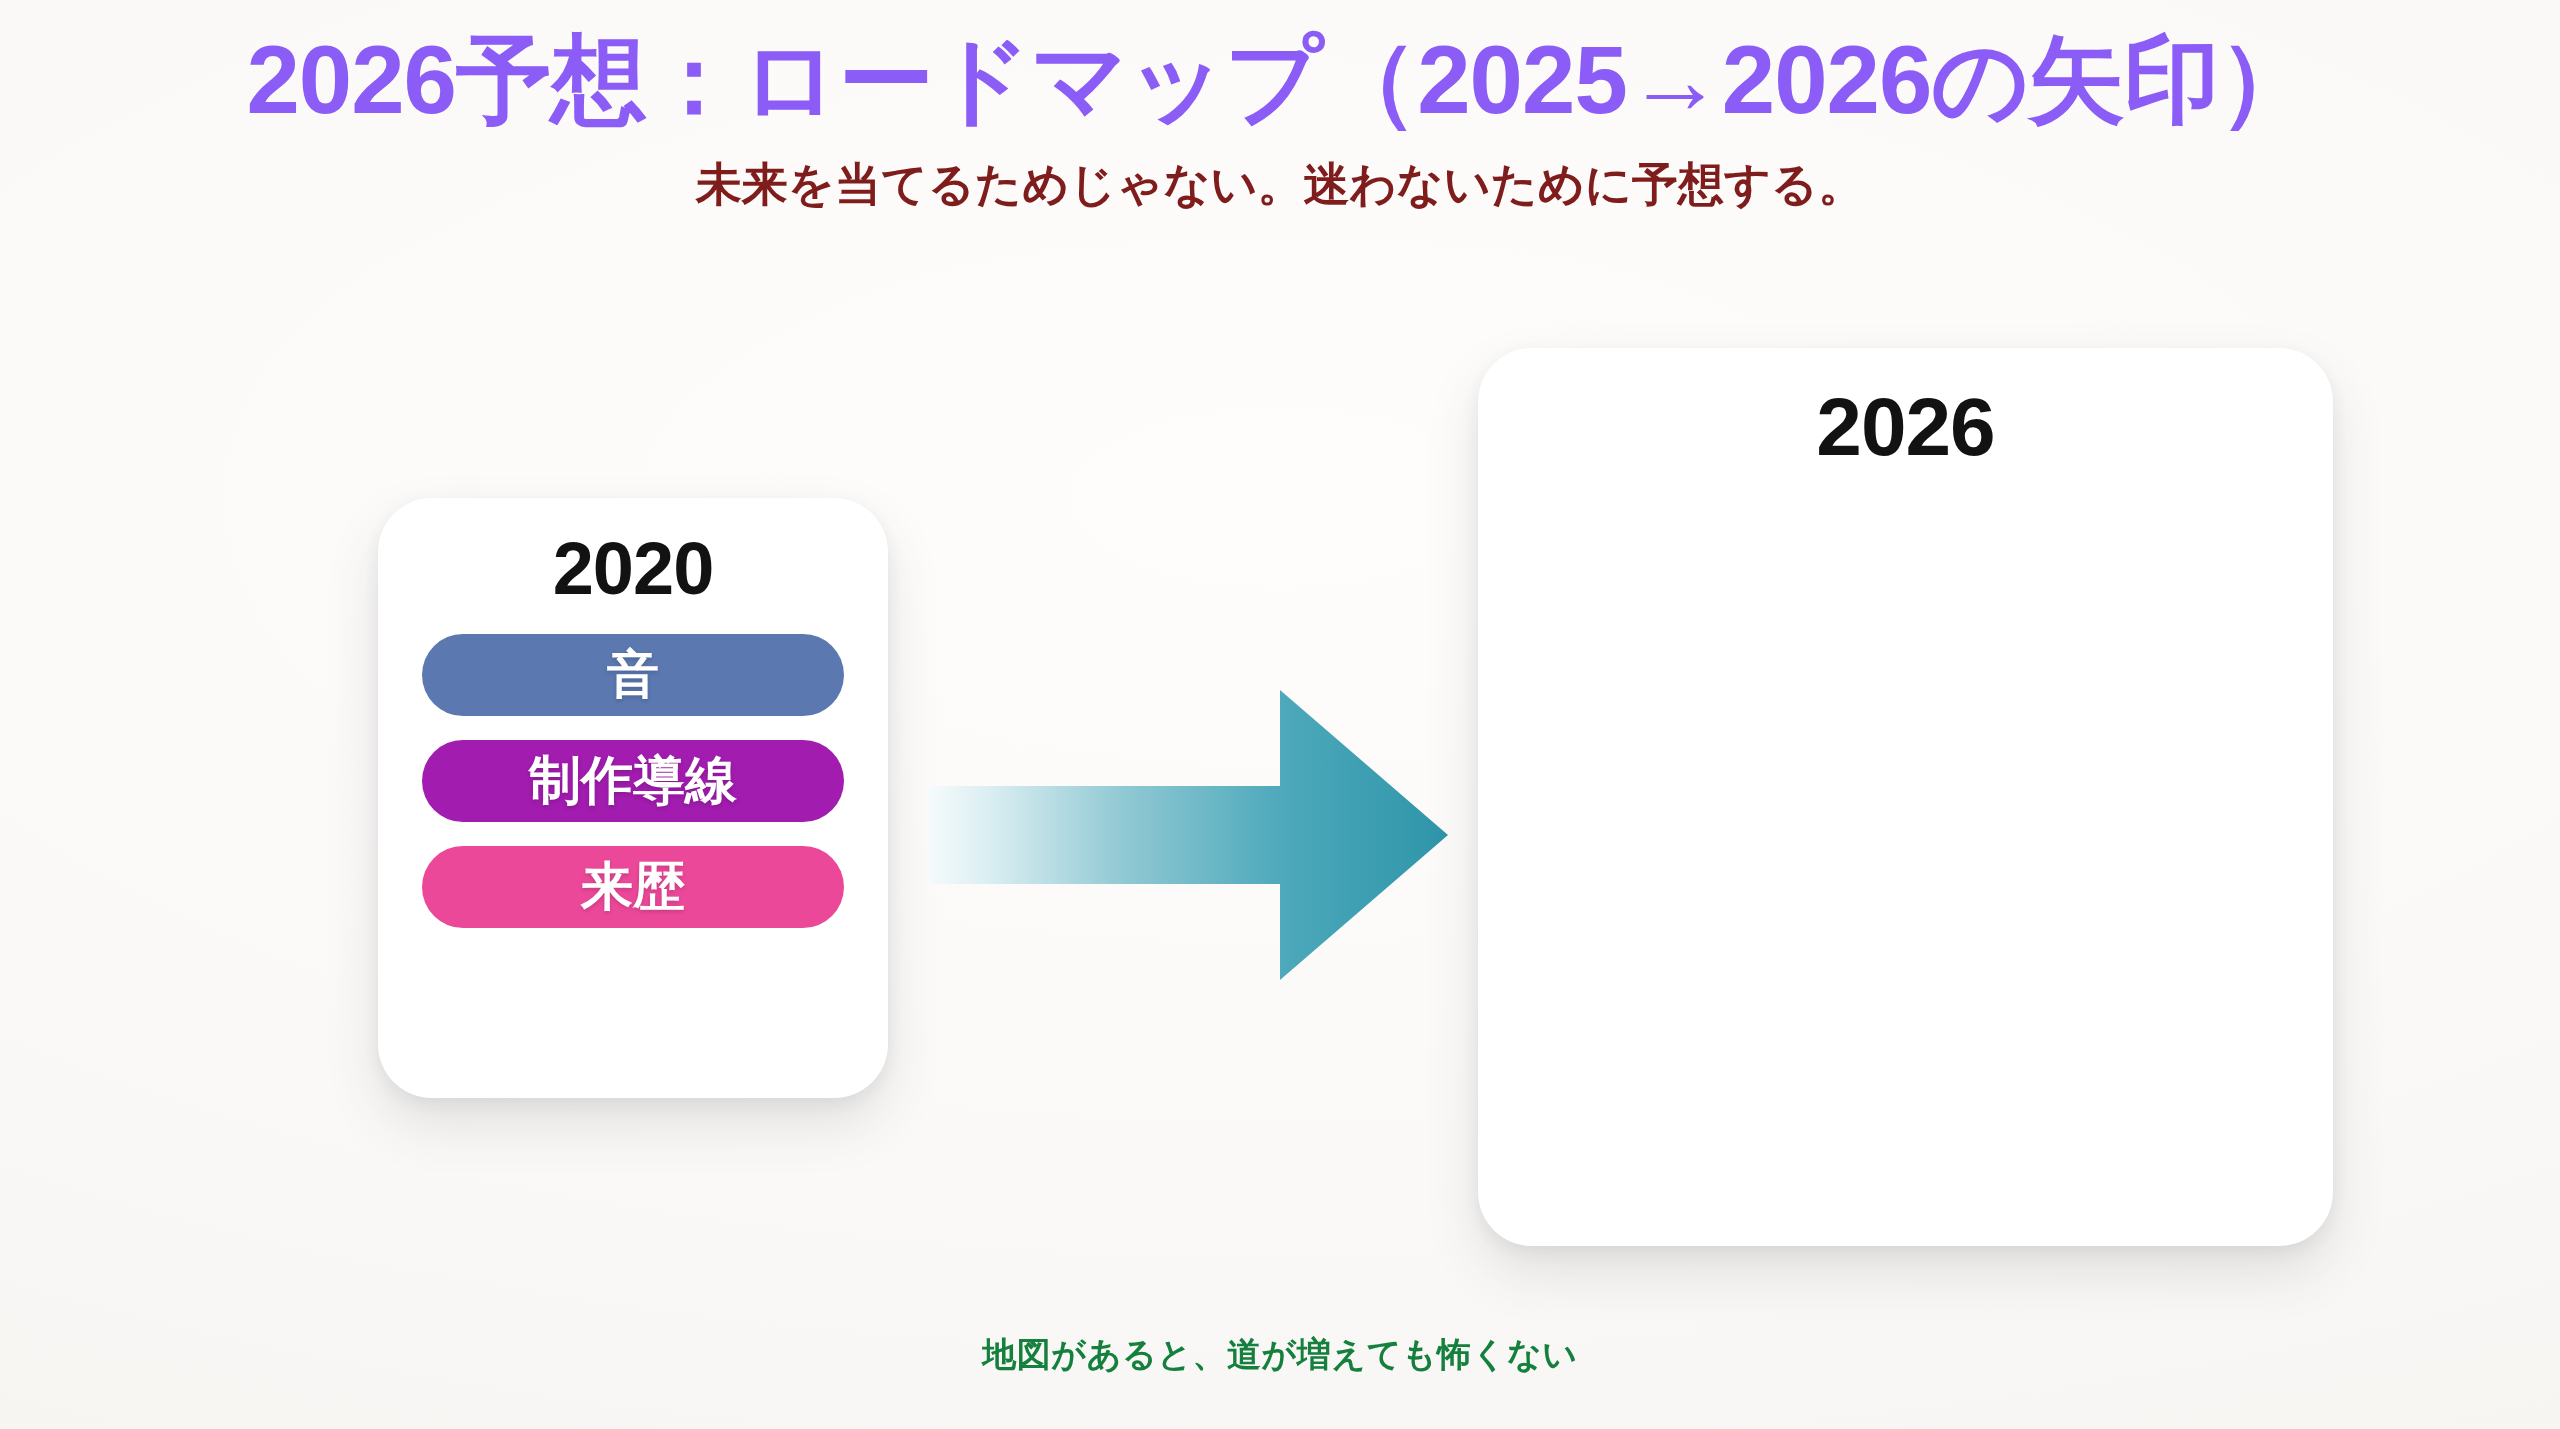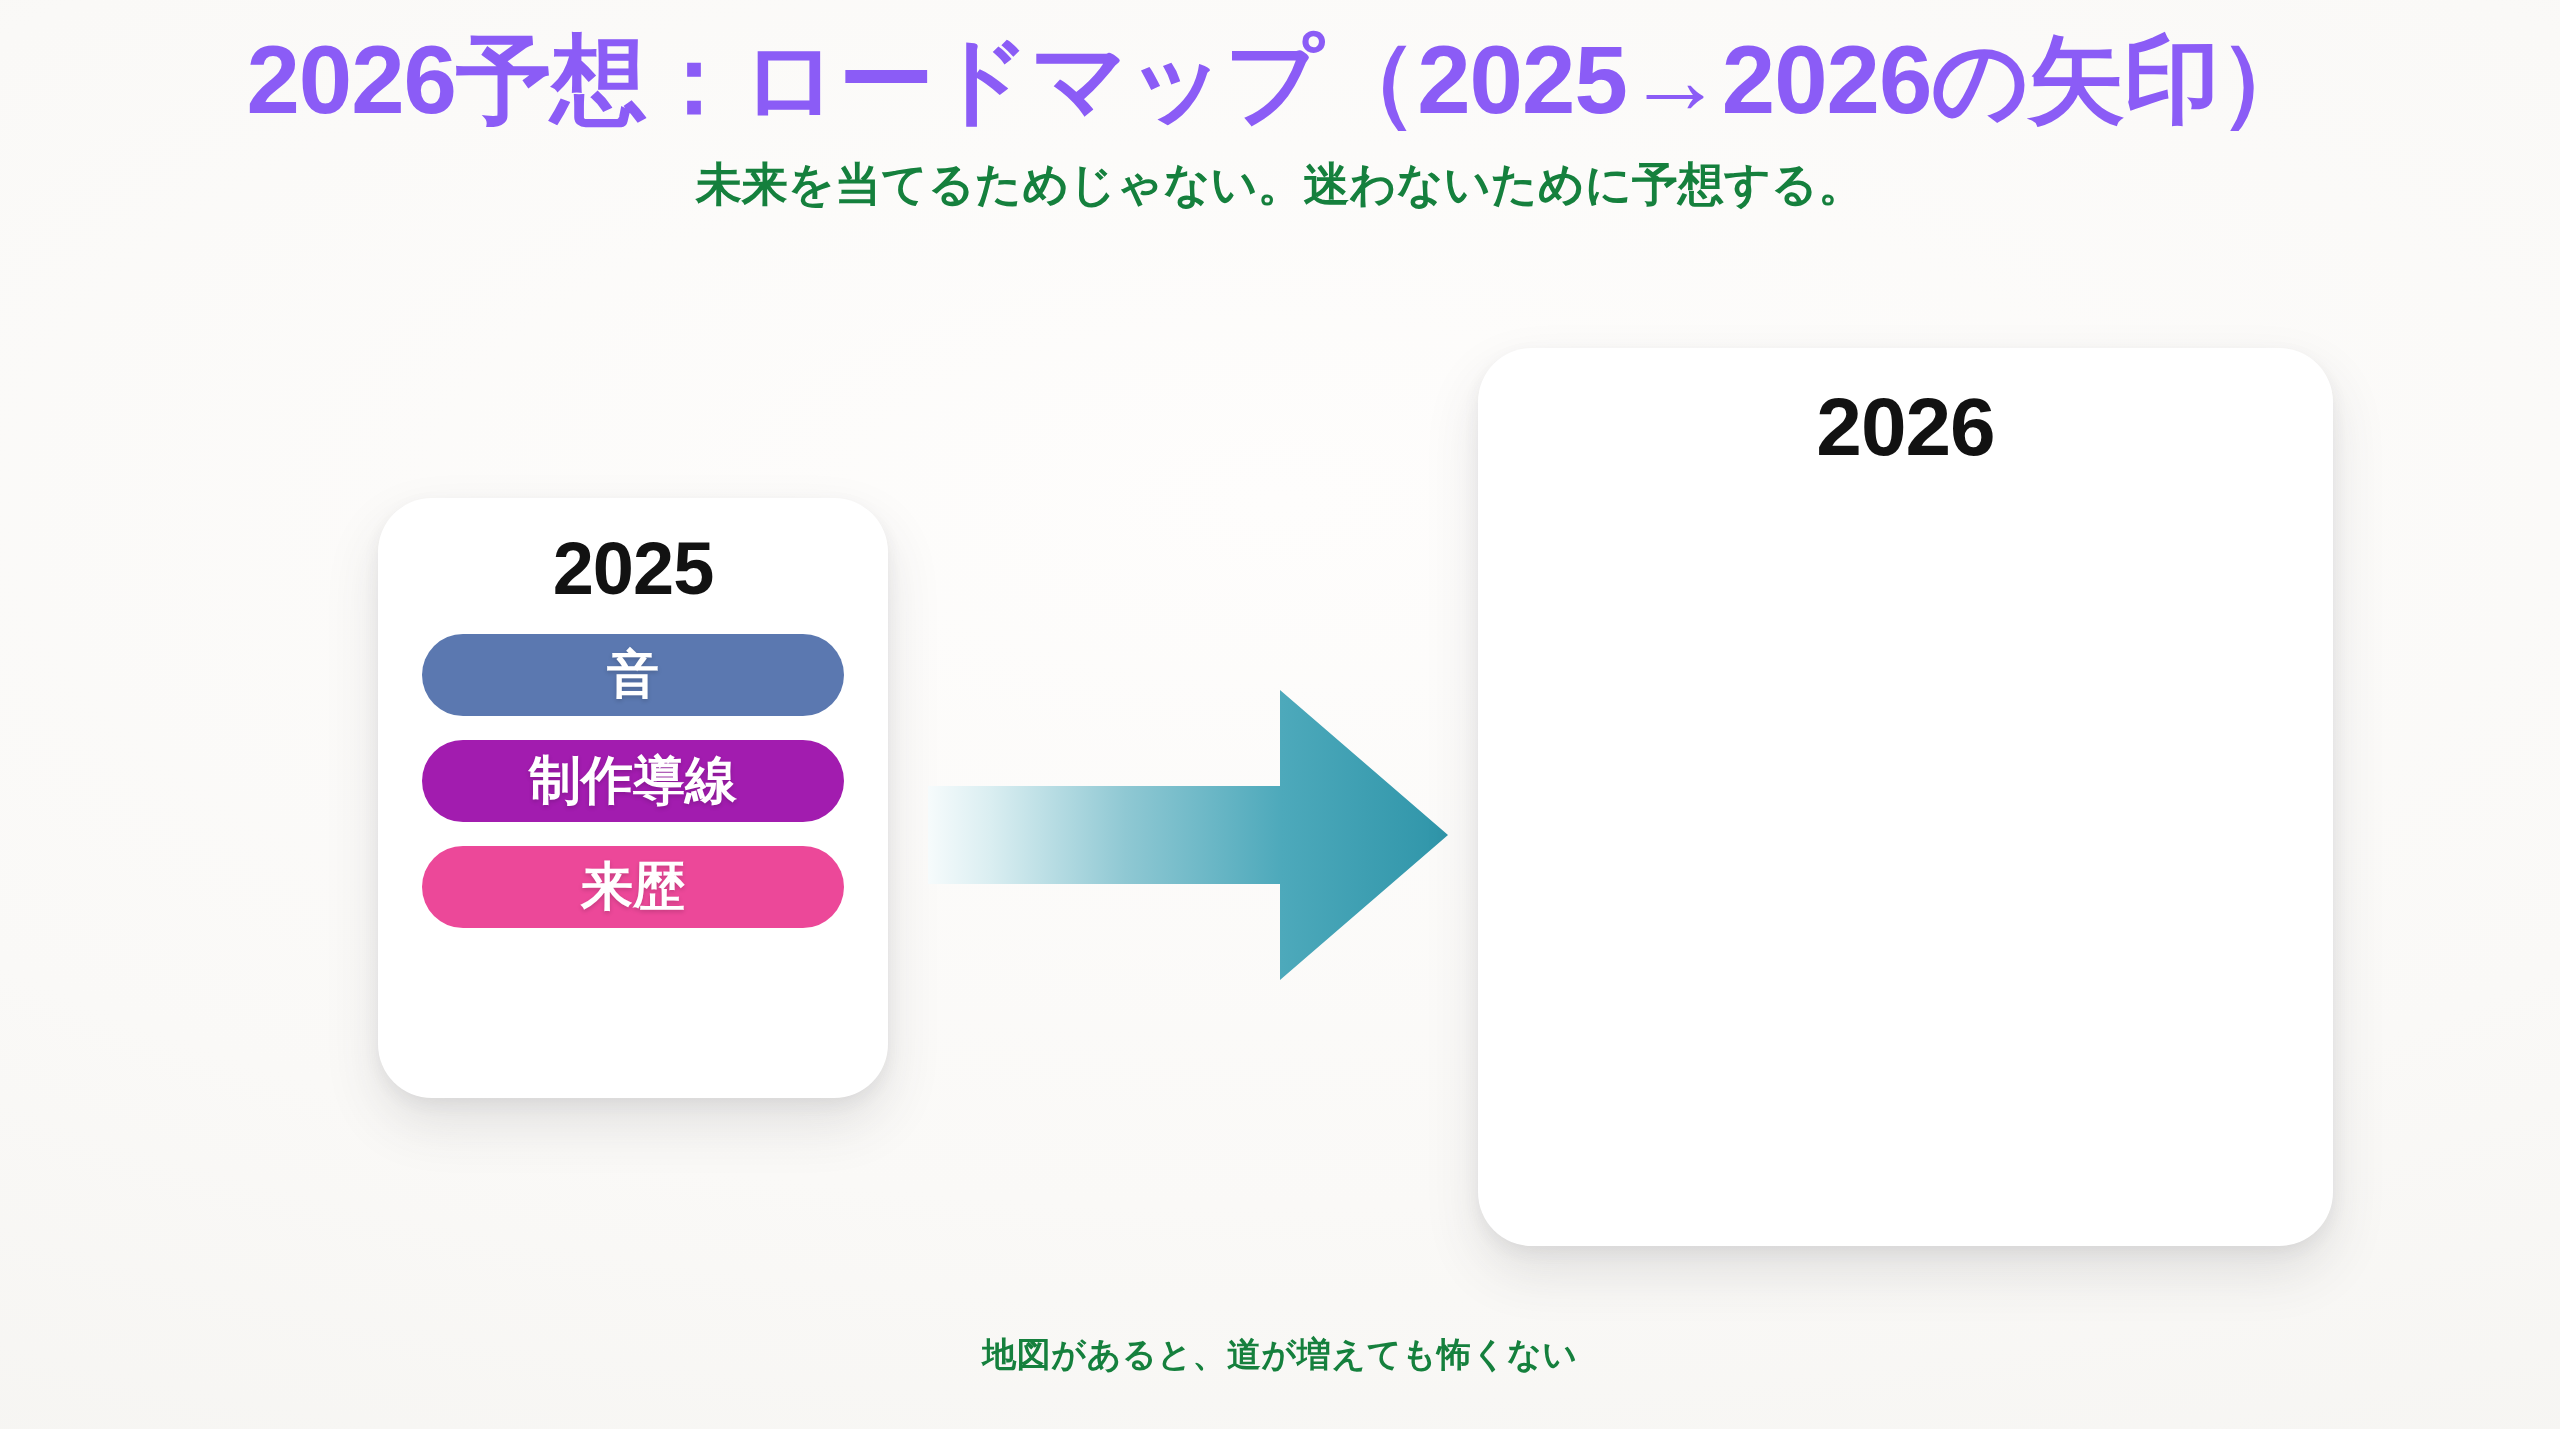--- a/index.html
+++ b/index.html
@@ -39,21 +39,21 @@
     color: #8b5cf6;
     letter-spacing: -1px;
     line-height: 1.08;
     white-space: nowrap;
   }
 
   .slide-subtitle {
     margin-top: 22px;
     font-size: 46px;
     font-weight: 700;
-    color: #15803d;
+    color: #7f1d1d;
     letter-spacing: 0px;
     white-space: nowrap;
   }
 
   
   .stage {
     position: absolute;
     left: 0;
     top: 0;
     width: 2560px;
@@ -163,21 +163,21 @@
 <div class="page" style="background-color: rgb(251, 250, 248);"></div>
 
 <div class="header">
   <div class="slide-title">2026予想：ロードマップ（2025→2026の矢印）</div>
   <div class="slide-subtitle">未来を当てるためじゃない。迷わないために予想する。</div>
 </div>
 
 <div class="stage">
 
   <div class="card card-2025">
-    <div class="card-year">2025</div>
+    <div class="card-year">2020</div>
     <div class="pill-stack">
       <div class="pill" style="background: rgb(91, 120, 176);">
         <span>音</span>
       </div>
       <div class="pill" style="background: #a21caf; text-align: right;">
         <span>制作導線</span>
       </div>
       <div class="pill" style="background: #ec4899;">
         <span>来歴</span>
       </div>

